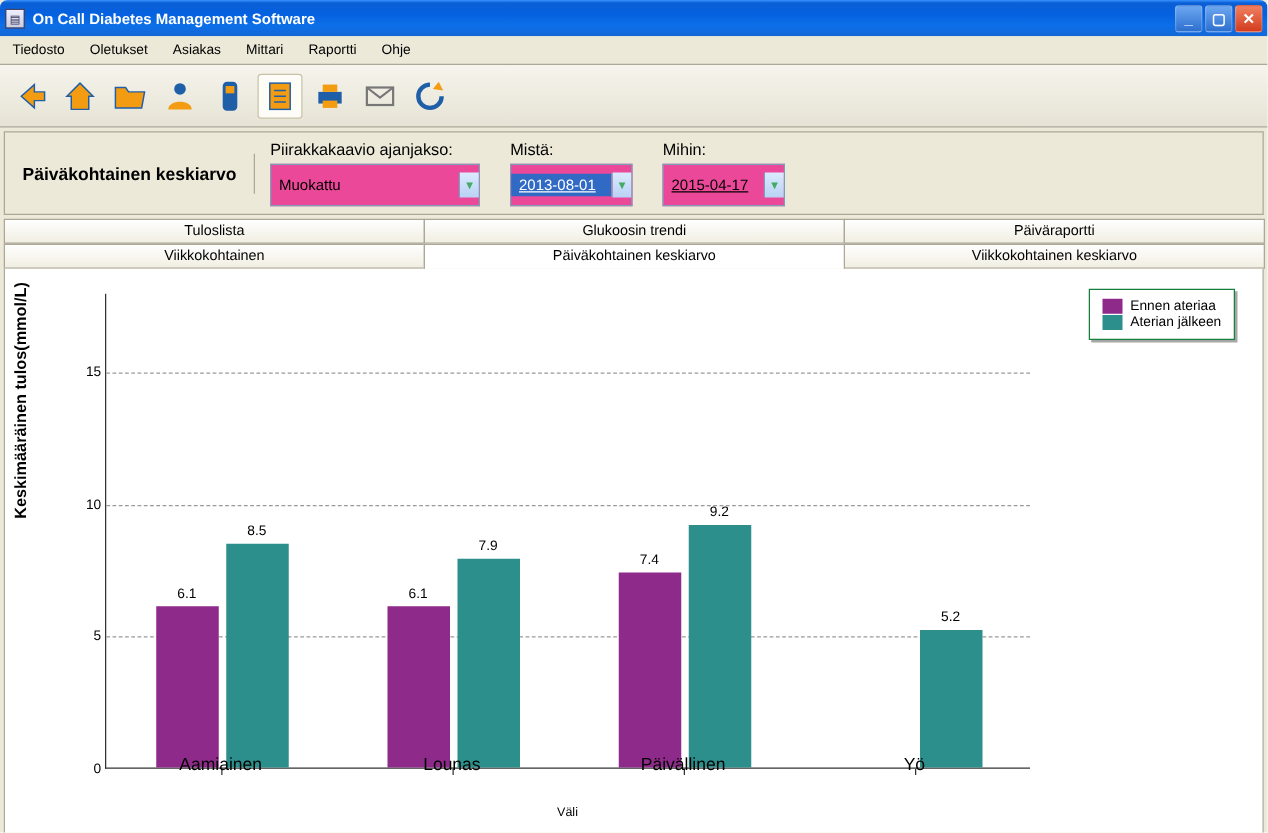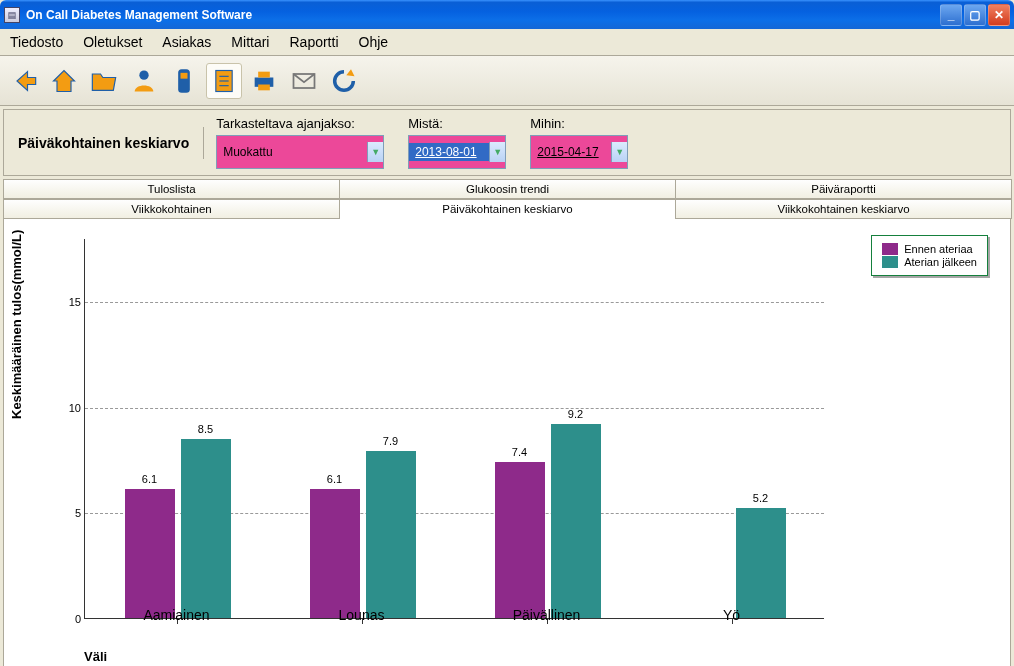--- a/index.html
+++ b/index.html
@@ -34,21 +34,21 @@
   .titlebar .winbtn {
     width: 22px; height:22px; border:1px solid #fff3; border-radius:3px;
     display:flex;align-items:center;justify-content:center;
     font-weight:bold; color:#fff; font-size:12px;
   }
   .winbtn.min, .winbtn.max { background: linear-gradient(#6ca7f0,#2d6fd0); }
   .winbtn.close { background: linear-gradient(#f08060,#d23c1e); }
   .menubar {
     background: #ece9d8; padding: 3px 6px; display:flex; gap:12px;
     border-bottom:1px solid #aca899;
-    font-size:14px;
+    font-size:11px;
   }
   .menubar span { padding:2px 4px; cursor:default; }
   .toolbar {
     background: linear-gradient(#f6f4ec,#e6e3d5);
     padding:4px 6px; display:flex; gap:4px;
     border-bottom:1px solid #aca899;
     height:50px; align-items:center;
   }
   .tbtn {
     width:36px; height:36px; border:1px solid transparent;
@@ -102,22 +102,22 @@
   }
   .grid-dash { position:absolute; left:0; width:100%; border-top:1px dashed #999; }
   .ytick { position:absolute; left:-28px; width:24px; text-align:right; font-size:11px; transform:translateY(-50%); }
   .yttl {
     position:absolute; left:12px; top:200px;
     transform: rotate(-90deg) translate(0,-50%);
     transform-origin: left top;
     font-weight:bold; font-size:13px;
   }
   .xttl {
-    position:absolute; left:80px; width:740px; top:430px; 
-    font-weight:bold; font-size:13px;
+    position:absolute; left:80px; width:740px; top:430px; text-align:center;
+    font-weight:normal; font-size:10px;
   }
   .xcat {
     position:absolute; top:388px; width:185px; text-align:center; font-size:14px;
   }
   .xtick-mark { position:absolute; top:400px; width:1px; height:5px; background:#333; }
   .bar { position:absolute; bottom:0; width:50px; }
   .bar.b1 { background:#8e2a8a; }
   .bar.b2 { background:#2d8f8b; }
   .barlabel { position:absolute; width:60px; text-align:center; font-weight:normal; font-size:11px; }
   .legend {
@@ -205,21 +205,21 @@
       <svg viewBox="0 0 24 24">
         <path d="M12 4 A8 8 0 1 0 20 12" fill="none" stroke="#1f5fa8" stroke-width="3"></path>
         <path d="M18 2 L21 8 L14 7 Z" fill="#f39c12"></path>
       </svg>
     </div>
 </div>
 
 <div class="filterbar">
   <div class="viewlabel">Päiväkohtainen keskiarvo</div>
   <div class="fcell">
-    <label>Tarkasteltava ajanjakso:</label>
+    <label>Piirakkakaavio ajanjakso:</label>
     <div class="combo">
       <div class="val">Muokattu</div>
       <div class="arrow">▼</div>
     </div>
   </div>
   <div class="fcell">
     <label>Mistä:</label>
     <div class="combo">
       <div class="val small sel">2013-08-01</div>
       <div class="arrow">▼</div>

